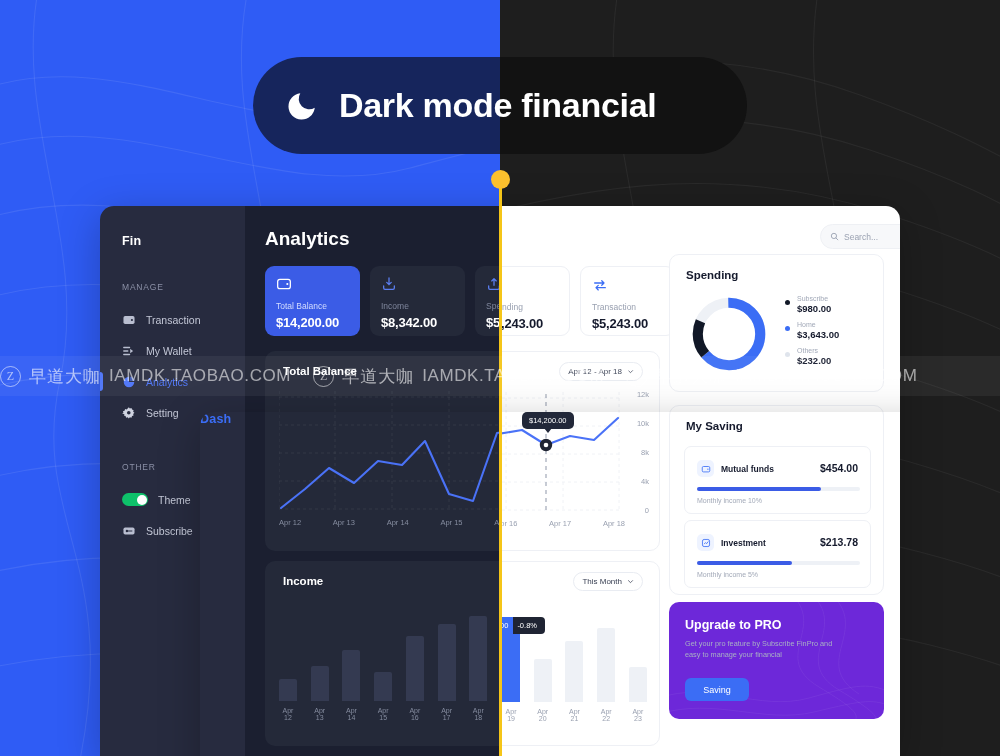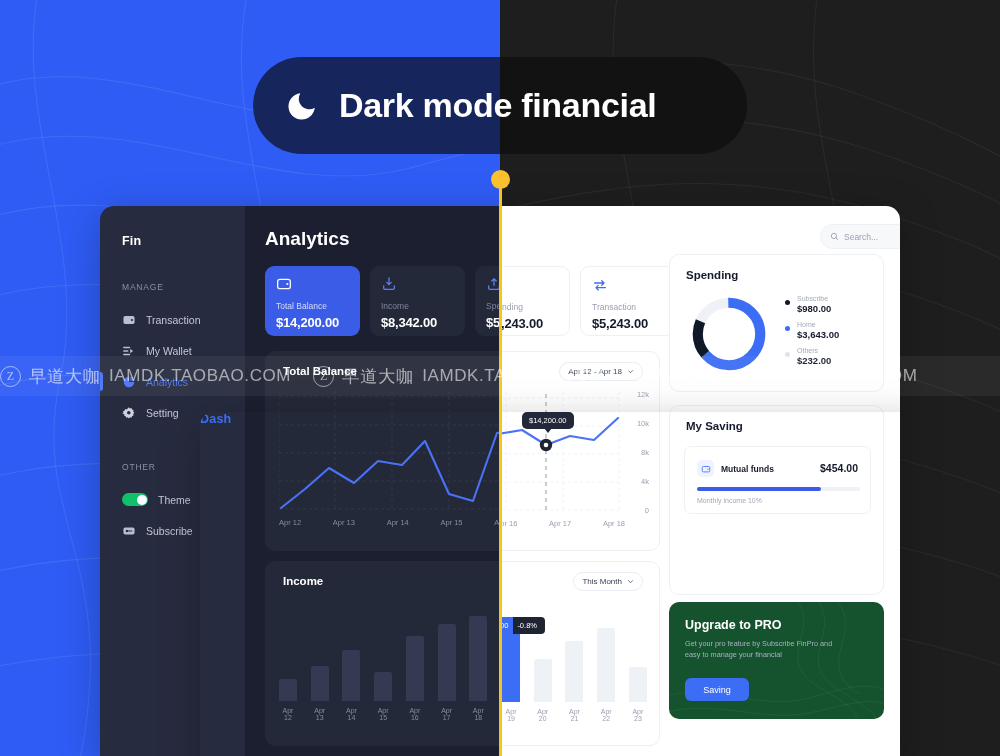--- a/index.html
+++ b/index.html
@@ -637,23 +637,37 @@
                 </svg>
               </div>
               <div class="save-name" style="color:#151a2d">Mutual funds</div>
               <div class="save-amt" style="color:#151a2d">$454.00</div>
               <div class="save-track" style="background:#eef1f6">
                 <div class="save-fill" style="width:76%"></div>
               </div>
               <div class="save-sub" style="color:#a2a9b8">Monthly income 10%</div>
             </div>
 
-          </div>
-
-          <div class="rail-card pro-card" style="background:#14532d">
+            <div class="save-item" style="top:114px;border:1px solid #eef0f5">
+              <div class="save-ico" style="background:#eef3ff">
+                <svg width="10" height="10" viewBox="0 0 24 24">
+                  <rect x="3.5" y="3.5" width="17" height="17" rx="4" fill="none" stroke="#3b6df5" stroke-width="2"></rect>
+                  <path d="M8 14l3-3 2.5 2.5L17 9" fill="none" stroke="#3b6df5" stroke-width="2" stroke-linecap="round" stroke-linejoin="round"></path>
+                </svg>
+              </div>
+              <div class="save-name" style="color:#151a2d">Investment</div>
+              <div class="save-amt" style="color:#151a2d">$213.78</div>
+              <div class="save-track" style="background:#eef1f6">
+                <div class="save-fill" style="width:58%"></div>
+              </div>
+              <div class="save-sub" style="color:#a2a9b8">Monthly income 5%</div>
+            </div>
+          </div>
+
+          <div class="rail-card pro-card" style="background:#6d28d9">
             <svg style="position:absolute;left:0;top:0;width:215px;height:117px" viewBox="0 0 215 117" preserveAspectRatio="none">
               <g fill="none" stroke="rgba(255,255,255,0.06)" stroke-width="1">
                 <path d="M120 -10 C 160 25, 100 55, 150 85 S 190 115, 175 130"></path>
                 <path d="M140 -10 C 182 25, 120 58, 170 88 S 210 118, 196 132"></path>
                 <path d="M160 -10 C 204 28, 140 60, 190 92"></path>
                 <path d="M-10 96 C 40 78, 90 110, 140 96 S 200 80, 225 92"></path>
                 <path d="M-10 112 C 45 95, 95 122, 145 110 S 205 96, 225 106"></path>
               </g>
             </svg>
             <div class="pro-title">Upgrade to PRO</div>

